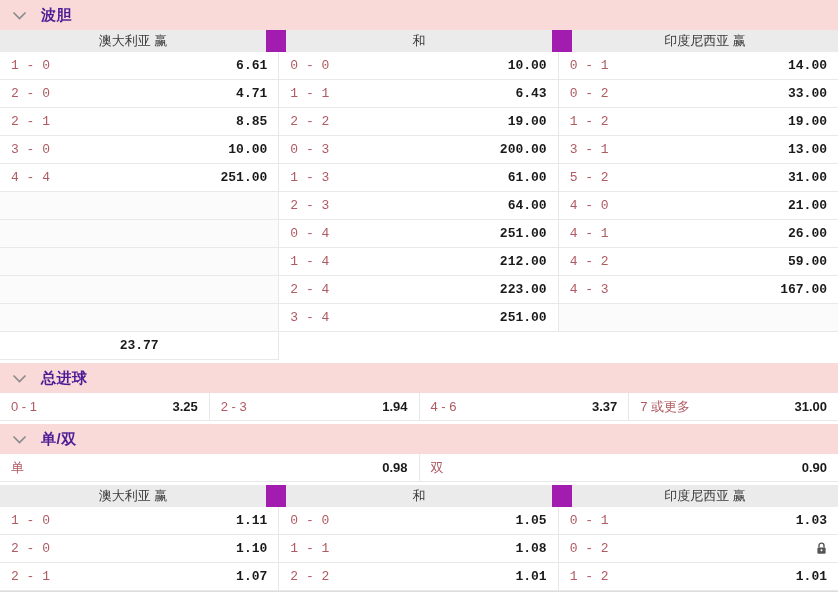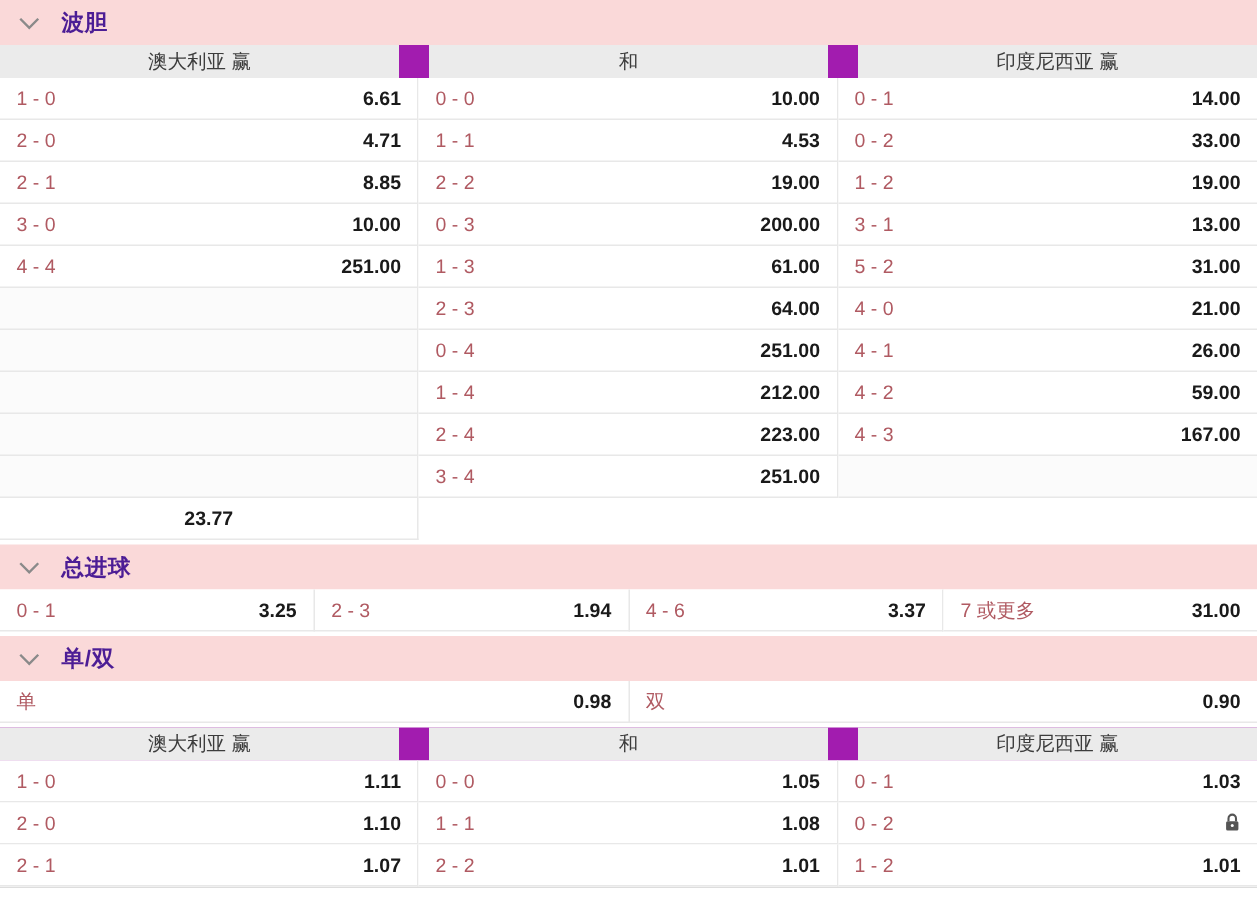--- a/index.html
+++ b/index.html
@@ -41,21 +41,21 @@
     flex: 1;
     background: var(--col-header-bg, #ebebeb);
     display: flex;
     align-items: center;
     justify-content: center;
     font-size: 13px;
     color: #3c3c3c;
   }
 
   
-  .grid { display: grid; grid-template-columns: 1fr 1fr 1fr; }
+  .grid { display: grid; grid-template-columns: 1fr 1fr 1fr; font-family: Liberation Mono, monospace; }
   .row-flex { display: flex; }
   .row-flex .cell { flex: 1; }
 
   .cell {
     height: 28px;
     display: flex;
     align-items: center;
     justify-content: space-between;
     padding: 0 11px;
     background: #fff;
@@ -108,21 +108,21 @@
         <div class="cell">
           <span class="score">0 - 1</span>
           <span class="odds">14.00</span>
         </div>
         <div class="cell">
           <span class="score">2 - 0</span>
           <span class="odds">4.71</span>
         </div>
         <div class="cell">
           <span class="score">1 - 1</span>
-          <span class="odds">4.53</span>
+          <span class="odds">6.43</span>
         </div>
         <div class="cell">
           <span class="score">0 - 2</span>
           <span class="odds">33.00</span>
         </div>
         <div class="cell">
           <span class="score">2 - 1</span>
           <span class="odds">8.85</span>
         </div>
         <div class="cell">

